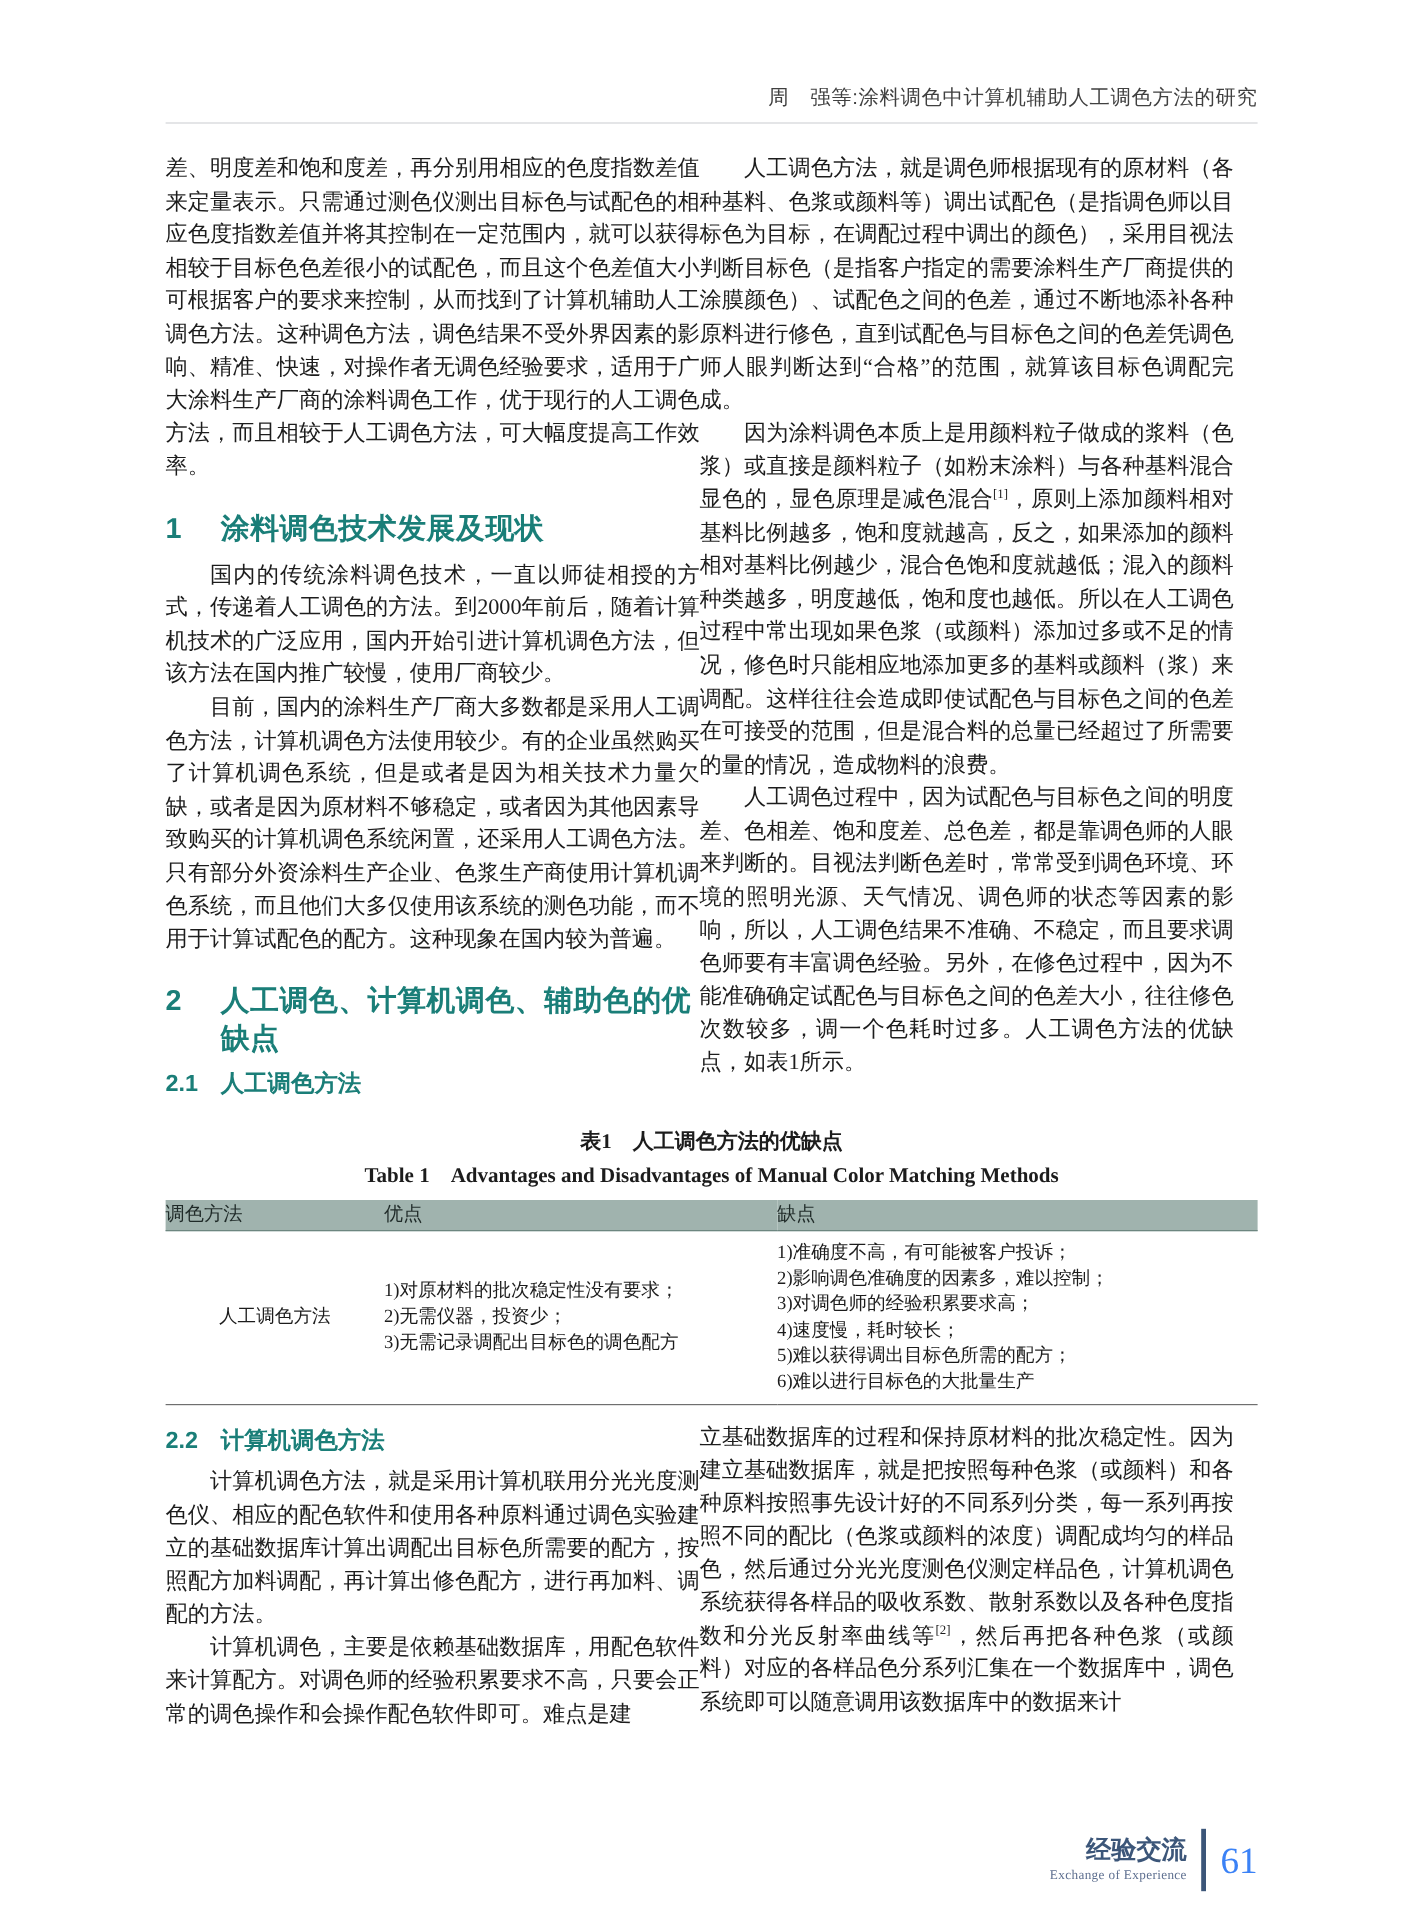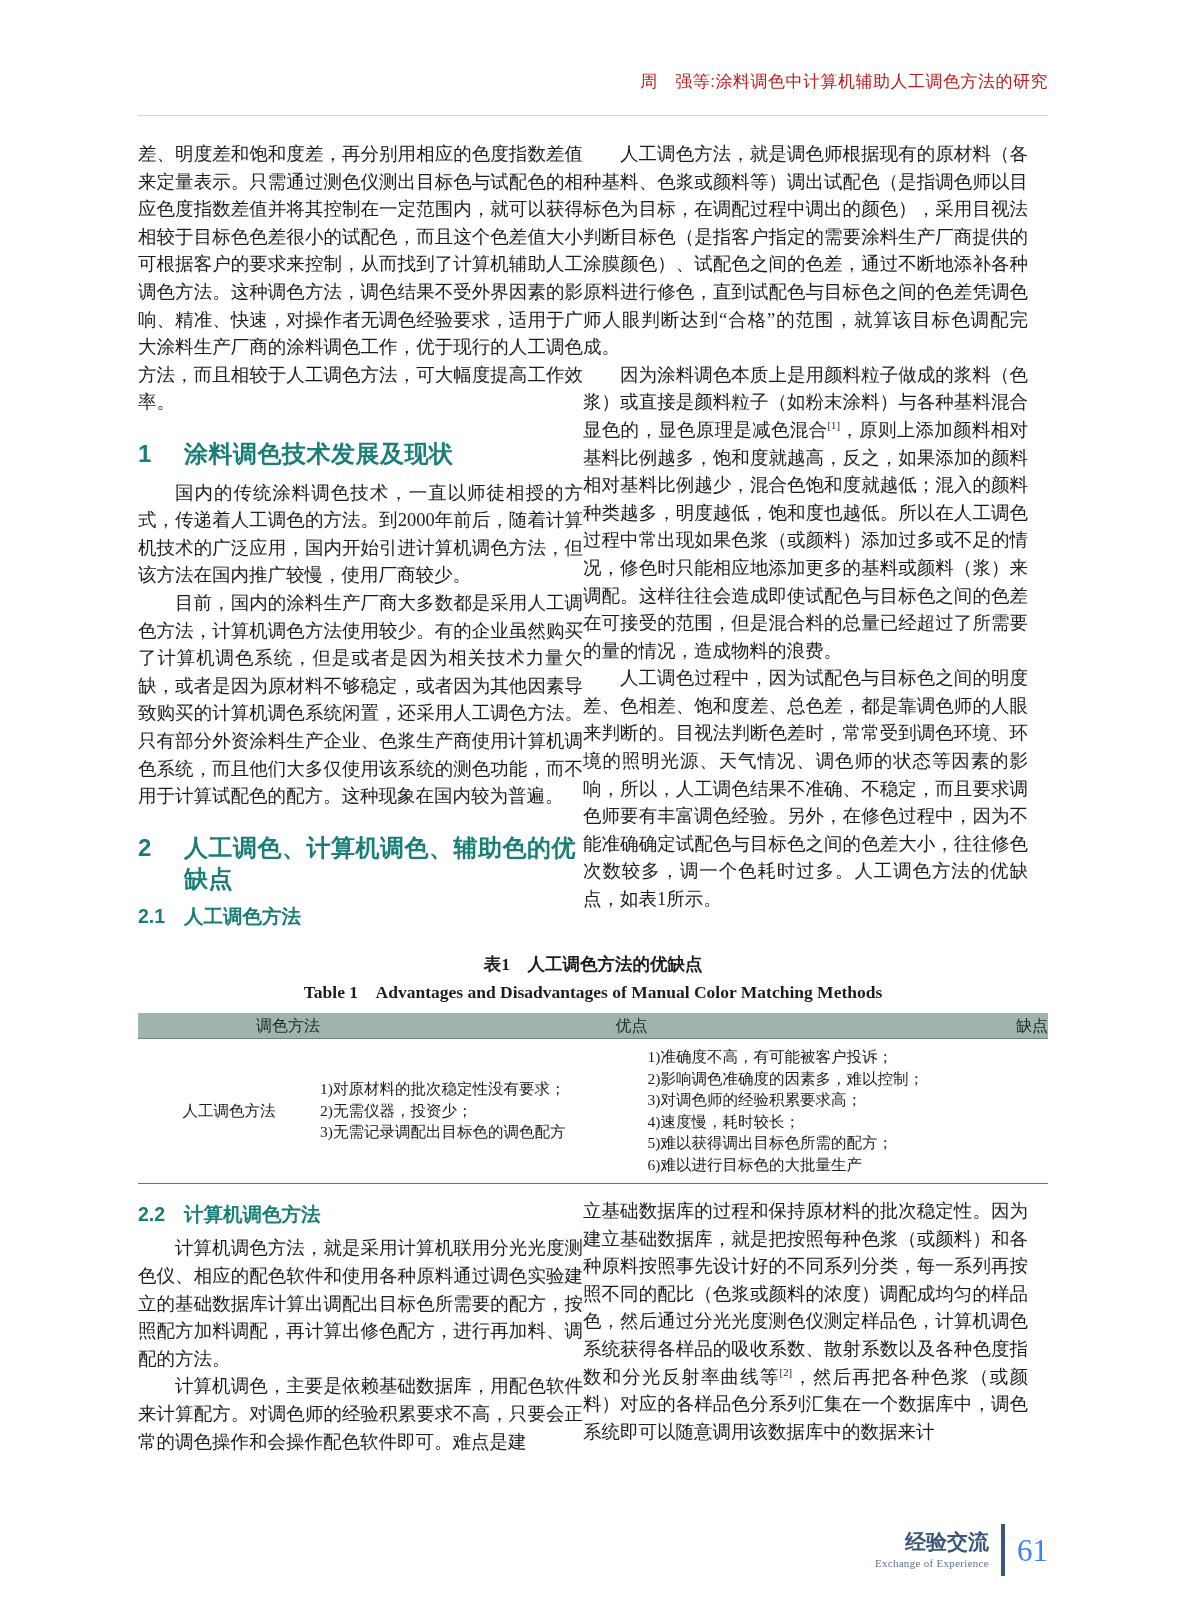--- a/index.html
+++ b/index.html
@@ -12,23 +12,23 @@
     overflow:hidden;
     display:flex;flex-direction:column;
     font-family:"Liberation Serif","DejaVu Serif",serif;
     color:#1c1c1c;
   }
   
   .running-header{
     text-align:right;
     font-family:"Liberation Sans","DejaVu Sans",sans-serif;
     font-size:17px;
-    color:#b91c1c;
+    color:#404040;
     letter-spacing:.5px;
-    padding-bottom:22px;
+    padding-bottom:9px;
     border-bottom:1px solid #d2d5d8;
   }
   
   .cols{display:flex;}
   .cols-top{margin-top:25px;}
   .cols-bottom{margin-top:14px;}
   .col{width:445px;}
   .para{margin:0;font-size:18.5px;line-height:27.6px;text-align:justify;}
   .para.indent{text-indent:2em;}
   sup{font-size:.58em;line-height:0;}
@@ -69,21 +69,21 @@
   table.t1{
     width:100%;border-collapse:collapse;margin-top:9px;
     font-size:15.5px;line-height:21.5px;
   }
   table.t1 thead tr{
     background:#a0b3ae;
     border-bottom:1px solid #6d8680;
   }
   table.t1 th{
     font-weight:normal;font-size:16px;color:#1f2a28;
-    padding:2px 0 2px 0;text-align:right;
+    padding:2px 0 2px 0;text-align:left;
   }
   table.t1 tbody tr{border-bottom:1.5px solid #6f6f6f;}
   table.t1 td{vertical-align:middle;padding:7px 0 8px 0;}
   td.c-method{width:20%;text-align:center;}
   td.c-adv{width:36%;padding-left:28px;padding-right:10px;}
   td.c-dis{width:44%;padding-left:22px;padding-right:4px;}
   .cell-line{white-space:nowrap;}
   
   .page-footer{
     margin-top:auto;

